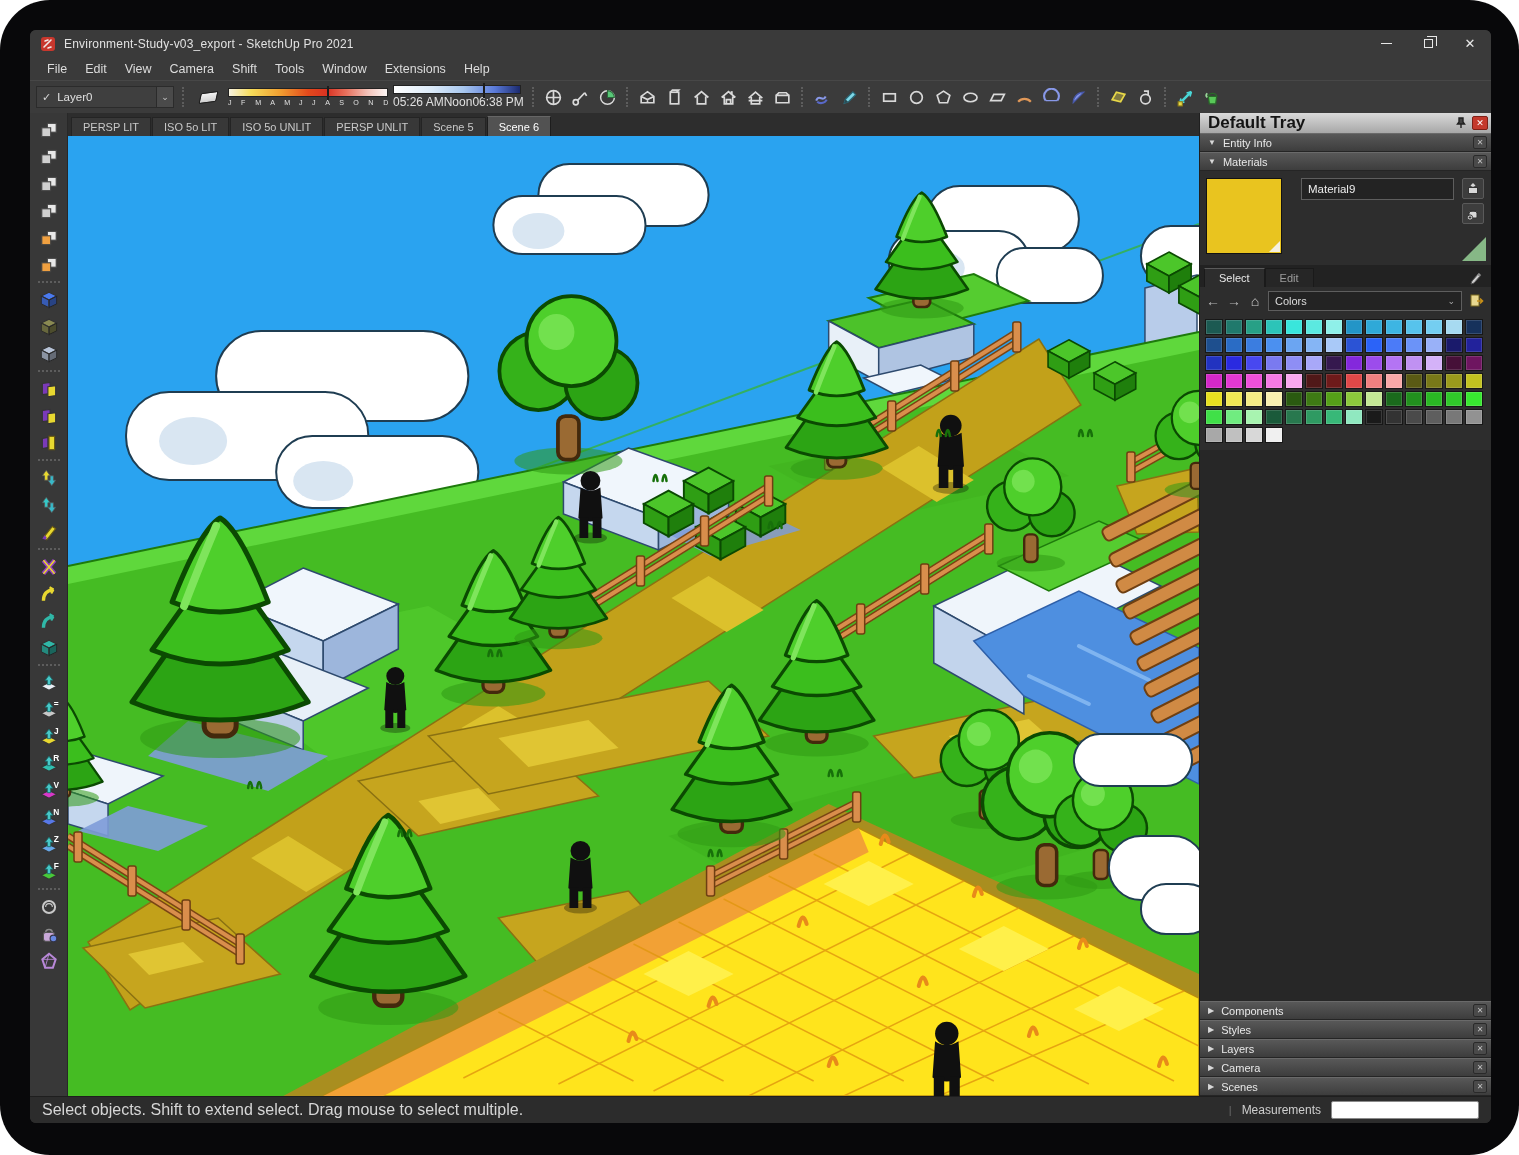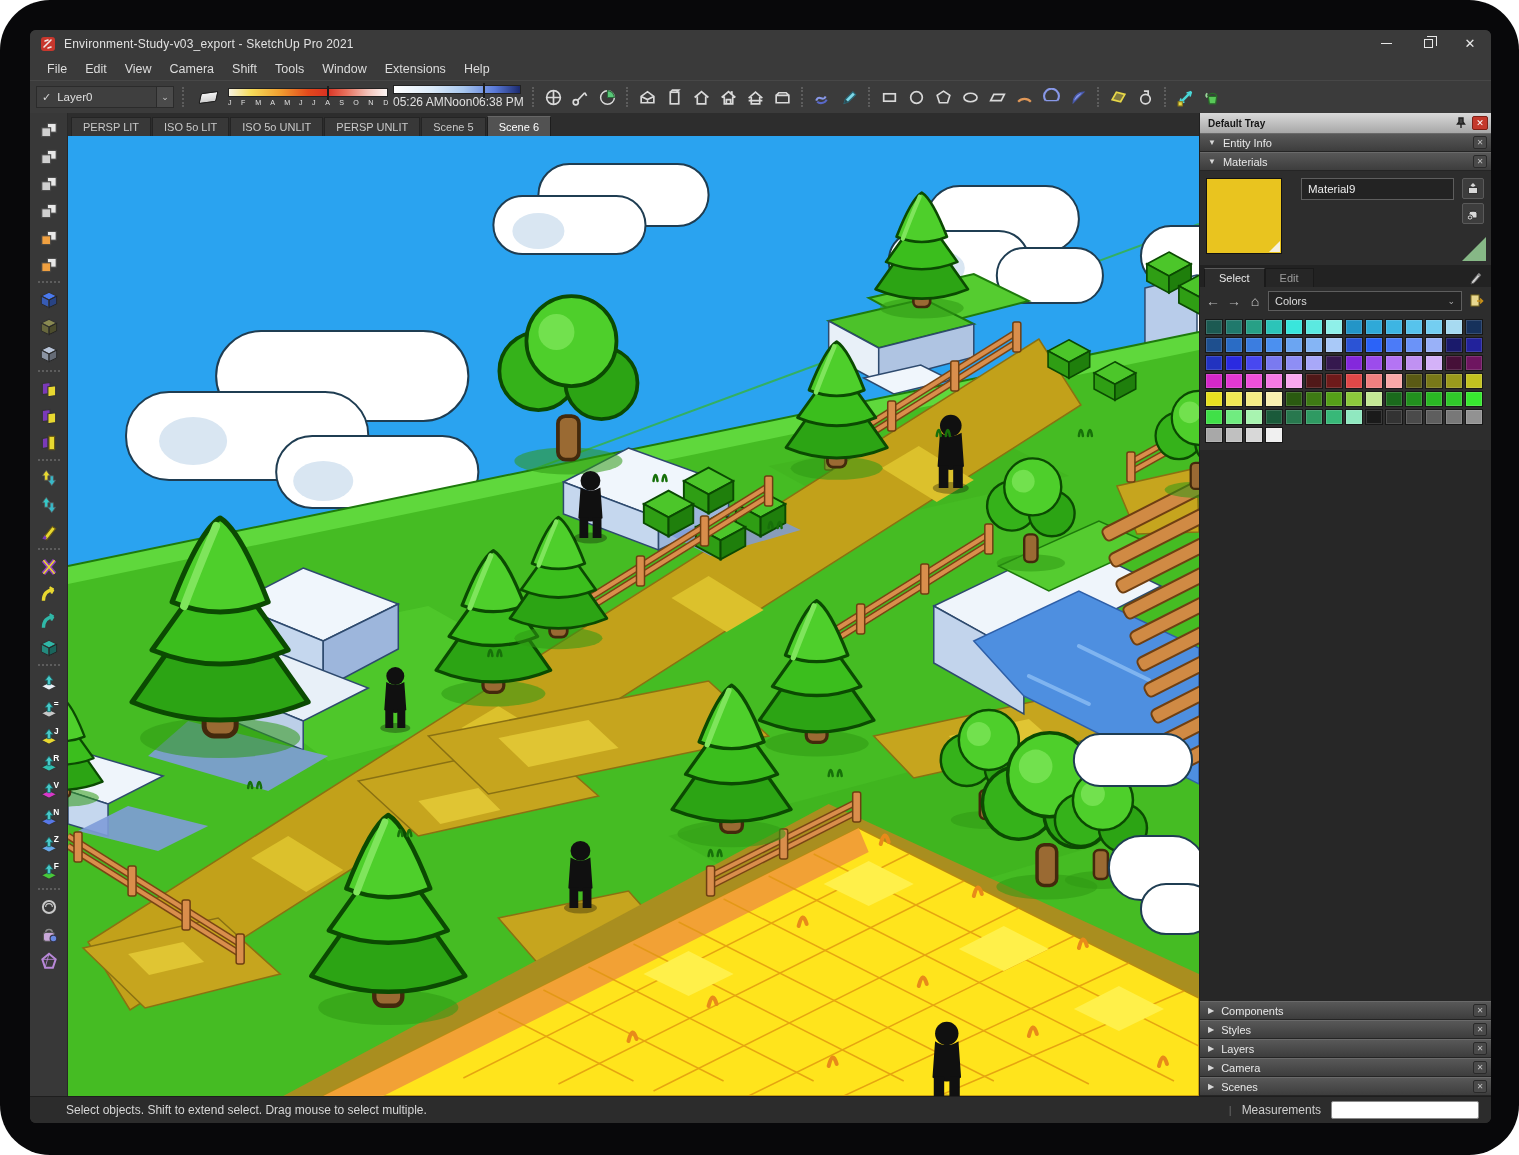--- a/index.html
+++ b/index.html
@@ -53,21 +53,21 @@
   .leftbar { width:38px; background:#383838; border-right:1px solid #282828; display:flex; flex-direction:column; align-items:center; padding-top:3px; overflow:hidden; flex:0 0 auto; }
   .lt-icon { width:28px; height:27px; display:flex; align-items:center; justify-content:center; flex:0 0 auto; }
   .lt-sep { width:22px; border-top:2px dotted #5d5d5d; margin:3px 0; flex:0 0 auto; }
 
   .viewport { flex:1; position:relative; background:#2AA3F0; min-width:0; }
   .viewport svg.scene { position:absolute; inset:0; width:100%; height:100%; }
 
   
   .tray { width:292px; background:#2a2a2a; border-left:1px solid #1f1f1f; display:flex; flex-direction:column; flex:0 0 auto; }
   .tray-titlebar { height:20px; background:linear-gradient(#d9d9d9,#a7a7a7); display:flex; align-items:center; padding:0 3px 0 8px; flex:0 0 auto; }
-  .tray-title { font-size:10px; font-weight:bold; color:#141414; flex:1; }
+  .tray-title { font-size:17px; font-weight:bold; color:#141414; flex:1; }
   .pin-btn { width:16px; height:15px; display:flex; align-items:center; justify-content:center; margin-right:3px; }
   .tray-close { width:16px; height:14px; background:#c4392c; border:1px solid #7e1f16; color:#fff; font-size:9px; line-height:1; display:flex; align-items:center; justify-content:center; border-radius:2px; }
   .sect-header { height:19px; background:linear-gradient(#585858,#3d3d3d); border-top:1px solid #6a6a6a; border-bottom:1px solid #252525; display:flex; align-items:center; padding:0 4px 0 8px; flex:0 0 auto; }
   .sect-tri { font-size:8px; color:#d8d8d8; margin-right:7px; }
   .sect-title { font-size:11px; color:#e8e8e8; flex:1; }
   .sect-close { width:14px; height:13px; background:#4a4a4a; border:1px solid #2a2a2a; color:#c0c0c0; font-size:8px; display:flex; align-items:center; justify-content:center; border-radius:2px; }
   .entity-body { height:188px; background:#2d2d2d; padding:9px 10px; flex:0 0 auto; }
   .no-selection { font-size:12px; font-weight:bold; color:#dedede; }
 
   .materials-body { background:#2d2d2d; padding:7px 6px 4px; display:flex; gap:7px; position:relative; height:94px; flex:0 0 auto; }
@@ -87,21 +87,21 @@
   .nav-home { color:#cfcfcf; font-size:14px; width:16px; text-align:center; }
   .collection-select { flex:1; height:20px; background:#232323; border:1px solid #5e5e5e; color:#dcdcdc; font-size:11px; padding:0 6px; display:flex; align-items:center; }
   .collection-select .chev { margin-left:auto; font-size:9px; color:#aaa; }
   .detail-btn { width:19px; height:18px; display:flex; align-items:center; justify-content:center; }
   .swatch-grid { background:#2d2d2d; padding:5px 5px 7px; display:grid; grid-template-columns:repeat(14, 18px); gap:2px; flex:0 0 auto; }
   .cswatch { width:18px; height:16px; border:1px solid #171717; box-shadow:inset 0 0 0 1px rgba(255,255,255,.14); }
   .tray-filler { flex:1; background:#272727; }
 
   
   .statusbar { height:27px; background:#2c2c2c; border-top:1px solid #1e1e1e; display:flex; align-items:center; padding:0 12px 0 12px; flex:0 0 auto; }
-  .status-hint { font-size:12px; color:#d6d6d6; flex:1;margin-left:24px; }
+  .status-hint { font-size:16px; color:#d6d6d6; flex:1; }
   .status-sep { color:#6a6a6a; margin-right:10px; font-size:11px; }
   .meas-label { font-size:12px; color:#cfcfcf; }
   .meas-input { width:148px; height:18px; margin-left:10px; background:#fdfdfd; border:1px solid #888; border-radius:2px; font-size:11px; padding:0 4px; color:#222; font-family:"Liberation Sans",sans-serif; }
 </style>
 </head>
 <body>
 
 <div class="device">
 <div class="screen">
 

